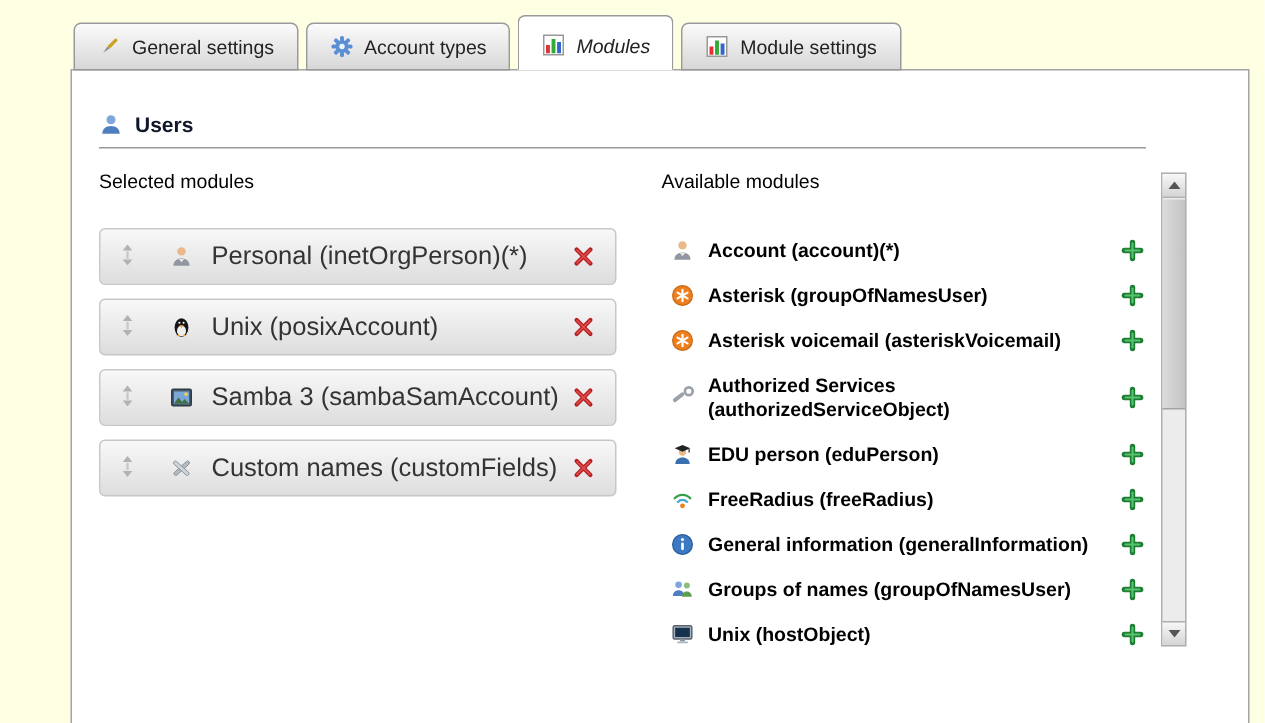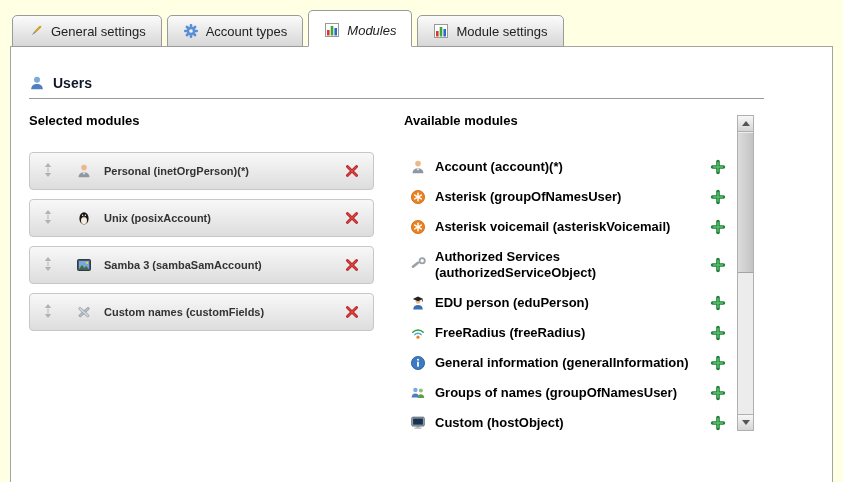--- a/index.html
+++ b/index.html
@@ -1,39 +1,39 @@
 <!DOCTYPE html>
 <html><head>
 <meta charset="utf-8">
 <style>
   * { margin:0; padding:0; box-sizing:border-box; }
   body { font-family:"Liberation Sans", sans-serif; }
-  .page { width:843px; height:482px; background:#ffffe3; overflow:hidden; position:relative; }
+  .page { width:843px; height:482px; background:#ffffe3; overflow:hidden; position:relative;padding-left:37px; }
 
   
   .tabs { display:flex; align-items:flex-end; gap:5px; padding:10px 0 0 12px; position:relative; z-index:2; margin-bottom:-1px; }
   .tab { display:flex; align-items:center; gap:7px; padding:7px 15px; background:linear-gradient(#fbfbfb,#d7d7d7); border:1px solid #9a9a9a; border-radius:5px 5px 0 0; font-size:13px; color:#222; cursor:pointer; white-space:nowrap; }
   .tab.active { background:#fff; border-bottom:1px solid #fff; padding-top:11px; padding-bottom:8px; font-weight:normal;font-style:italic; }
 
   
   .panel { margin:0 10px; background:#fff; border:1px solid #a3a3a3; height:460px; position:relative; z-index:1; }
 
   .section-head { display:flex; align-items:center; gap:8px; margin:28px 0 0 18px; font-weight:bold; font-size:14px; color:#0f172a; }
   hr.rule { border:0; border-top:1px solid #9a9a9a; margin:7px 68px 0 18px; }
 
   .columns { display:flex; margin:14px 0 0 18px; }
   .col-left { width:345px; margin-right:30px; }
   .col-right { width:350px; position:relative; }
-  .col-header { font-size:13px; color:#000; margin-bottom:24px;font-weight:bold; }
+  .col-header { font-size:13px; color:#000; margin-bottom:24px; }
 
   
   .sel-row { display:flex; align-items:center; height:38px; margin-bottom:9px; background:linear-gradient(#f8f8f8,#dddddd); border:1px solid #c7c7c7; border-radius:4px; padding:0 13px; }
   .handle { width:10px; height:14px; margin-right:17px; cursor:grab; }
   .sel-row .icon.mod { margin-right:12px; }
-  .sel-label { font-size:11px; color:#333; white-space:nowrap;font-weight:bold; }
+  .sel-label { font-size:17px; color:#333; white-space:nowrap; }
   .del { margin-left:auto; cursor:pointer; }
 
   
   .av-list { padding-right:28px; height:318px; overflow:hidden; }
   .av-row { display:flex; align-items:center; padding:7px 0 7px 6px;font-weight:bold; }
   .av-row .icon.mod { flex:none; align-self:center; }
   .av-label { font-size:13px; color:#000; margin-left:9px; max-width:260px; line-height:16px; }
   .add { margin-left:auto; cursor:pointer; }
 
   .icon { width:16px; height:16px; display:inline-block; flex:none; }
@@ -437,21 +437,21 @@
             </div>
             <div class="av-row">
               <span class="icon mod">
                 <svg width="16" height="16" viewBox="0 0 16 16">
                   <rect x="1.8" y="2.2" width="12.4" height="8.8" rx="1" fill="#aab4be" stroke="#5a646e"></rect>
                   <rect x="3.1" y="3.5" width="9.8" height="6.2" fill="#16324f"></rect>
                   <rect x="6.4" y="11" width="3.2" height="1.6" fill="#8a949e"></rect>
                   <rect x="4.4" y="12.6" width="7.2" height="1.2" rx=".4" fill="#aab4be"></rect>
                 </svg>
               </span>
-              <span class="av-label">Custom (hostObject)</span>
+              <span class="av-label">Unix (hostObject)</span>
               <span class="icon add">
                 <svg width="16" height="16" viewBox="0 0 16 16">
                   <g stroke="#1e7e34" stroke-width="3.6" stroke-linecap="round">
                     <line x1="8" y1="2.6" x2="8" y2="13.4"></line>
                     <line x1="2.6" y1="8" x2="13.4" y2="8"></line>
                   </g>
                   <g stroke="#57c46d" stroke-width="1.4" stroke-linecap="round">
                     <line x1="8" y1="3.4" x2="8" y2="12.6"></line>
                     <line x1="3.4" y1="8" x2="12.6" y2="8"></line>
                   </g>

